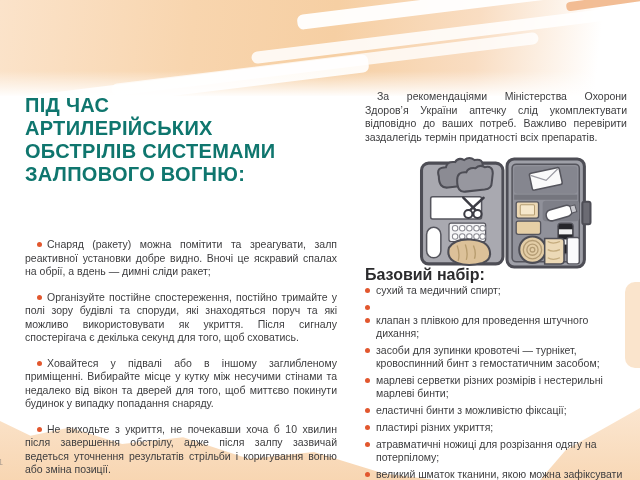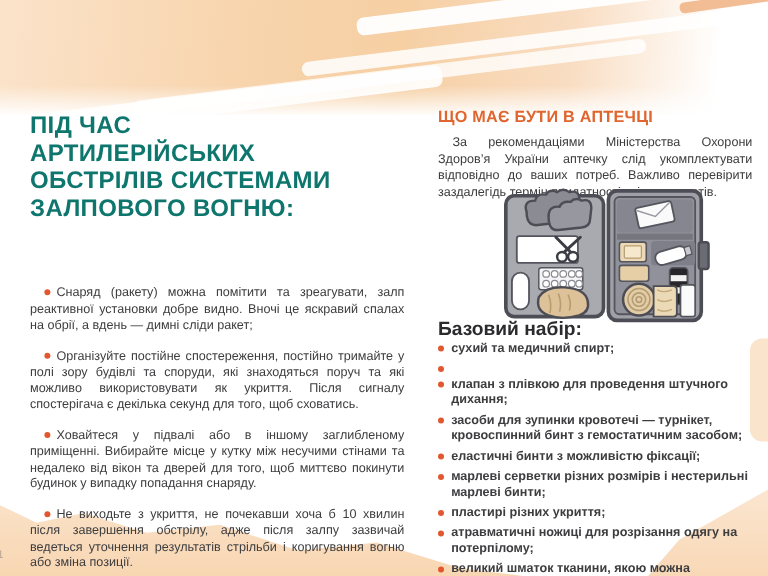--- a/index.html
+++ b/index.html
@@ -66,21 +66,21 @@
     margin:0;font-size:10.5px;line-height:13.5px;text-align:justify;text-indent:12px;
   }
   .kit-wrap{position:absolute;left:418px;top:156px;width:176px;height:114px;}
   .list-title{
     position:absolute;left:365px;top:266px;font-weight:bold;font-size:16px;color:#2b2b2d;
   }
   .kit-list{
     position:absolute;left:365px;top:284px;width:266px;margin:0;padding:0;list-style:none;
     font-size:10.5px;line-height:13px;
   }
-  .kit-list li{display:flex;margin-bottom:4px;font-weight:bold;}
+  .kit-list li{display:flex;margin-bottom:4px;}
   .kit-list .dot{flex:none;width:5px;height:5px;margin:4px 6px 0 0;}
   
   .page-num{
     position:absolute;left:-2px;top:457px;font-size:9px;color:#9a8f85;opacity:.7;
   }
 </style>
 </head>
 <body>
 
 <div class="top-wash">
@@ -104,21 +104,20 @@
 </div>
 
 <div class="left-bullets">
   <p class="para"><span class="dot"></span><span>Снаряд (ракету) можна помітити та зреагувати, залп реактивної установки добре видно. Вночі це яскравий спалах на обрії, а вдень — димні сліди ракет;</span></p>
   <p class="para"><span class="dot"></span><span>Організуйте постійне спостереження, постійно тримайте у полі зору будівлі та споруди, які знаходяться поруч та які можливо використовувати як укриття. Після сигналу спостерігача є декілька секунд для того, щоб сховатись.</span></p>
   <p class="para"><span class="dot"></span><span>Ховайтеся у підвалі або в іншому заглибленому приміщенні. Вибирайте місце у кутку між несучими стінами та недалеко від вікон та дверей для того, щоб миттєво покинути будинок у випадку попадання снаряду.</span></p>
   <p class="para"><span class="dot"></span><span>Не виходьте з укриття, не почекавши хоча б 10 хвилин після завершення обстрілу, адже після залпу зазвичай ведеться уточнення результатів стрільби і коригування вогню або зміна позиції.</span></p>
 </div>
 
 <div class="right-col">
-  <h2 class="right-title">ЩО МАЄ БУТИ В АПТЕЧЦІ</h2>
   <p class="intro">За рекомендаціями Міністерства Охорони Здоров’я України аптечку слід укомплектувати відповідно до ваших потреб. Важливо перевірити заздалегідь термін придатності всіх препаратів.</p>
 </div>
 
 <div class="kit-wrap">
   <svg viewBox="0 0 172 112" width="176" height="114">
 
     <rect x="3" y="7" width="80" height="99" rx="7" fill="#a9a9b0" stroke="#4d4d55" stroke-width="3"></rect>
     <rect x="87" y="3" width="76" height="106" rx="7" fill="#9fa0a8" stroke="#4d4d55" stroke-width="3"></rect>
     <rect x="161" y="45" width="8" height="22" rx="2" fill="#6b6b73" stroke="#4d4d55" stroke-width="2"></rect>
 
@@ -196,28 +195,28 @@
   <li>
       <span class="dot"></span>
       <span>клапан з плівкою для проведення штучного дихання;</span>
     </li>
   <li>
       <span class="dot"></span>
       <span>засоби для зупинки кровотечі — турнікет, кровоспинний бинт з гемостатичним засобом;</span>
     </li>
   <li>
       <span class="dot"></span>
+      <span>марлеві серветки різних розмірів і нестерильні марлеві бинти;</span>
+    </li>
+  <li>
+      <span class="dot"></span>
       <span>еластичні бинти з можливістю фіксації;</span>
     </li>
   <li>
       <span class="dot"></span>
-      <span>марлеві серветки різних розмірів і нестерильні марлеві бинти;</span>
-    </li>
-  <li>
-      <span class="dot"></span>
       <span>пластирі різних укриття;</span>
     </li>
   <li>
       <span class="dot"></span>
       <span>атравматичні ножиці для розрізання одягу на потерпілому;</span>
     </li>
   <li>
       <span class="dot"></span>
       <span>великий шматок тканини, якою можна зафіксувати кінцівку постраждалого;</span>
     </li>

